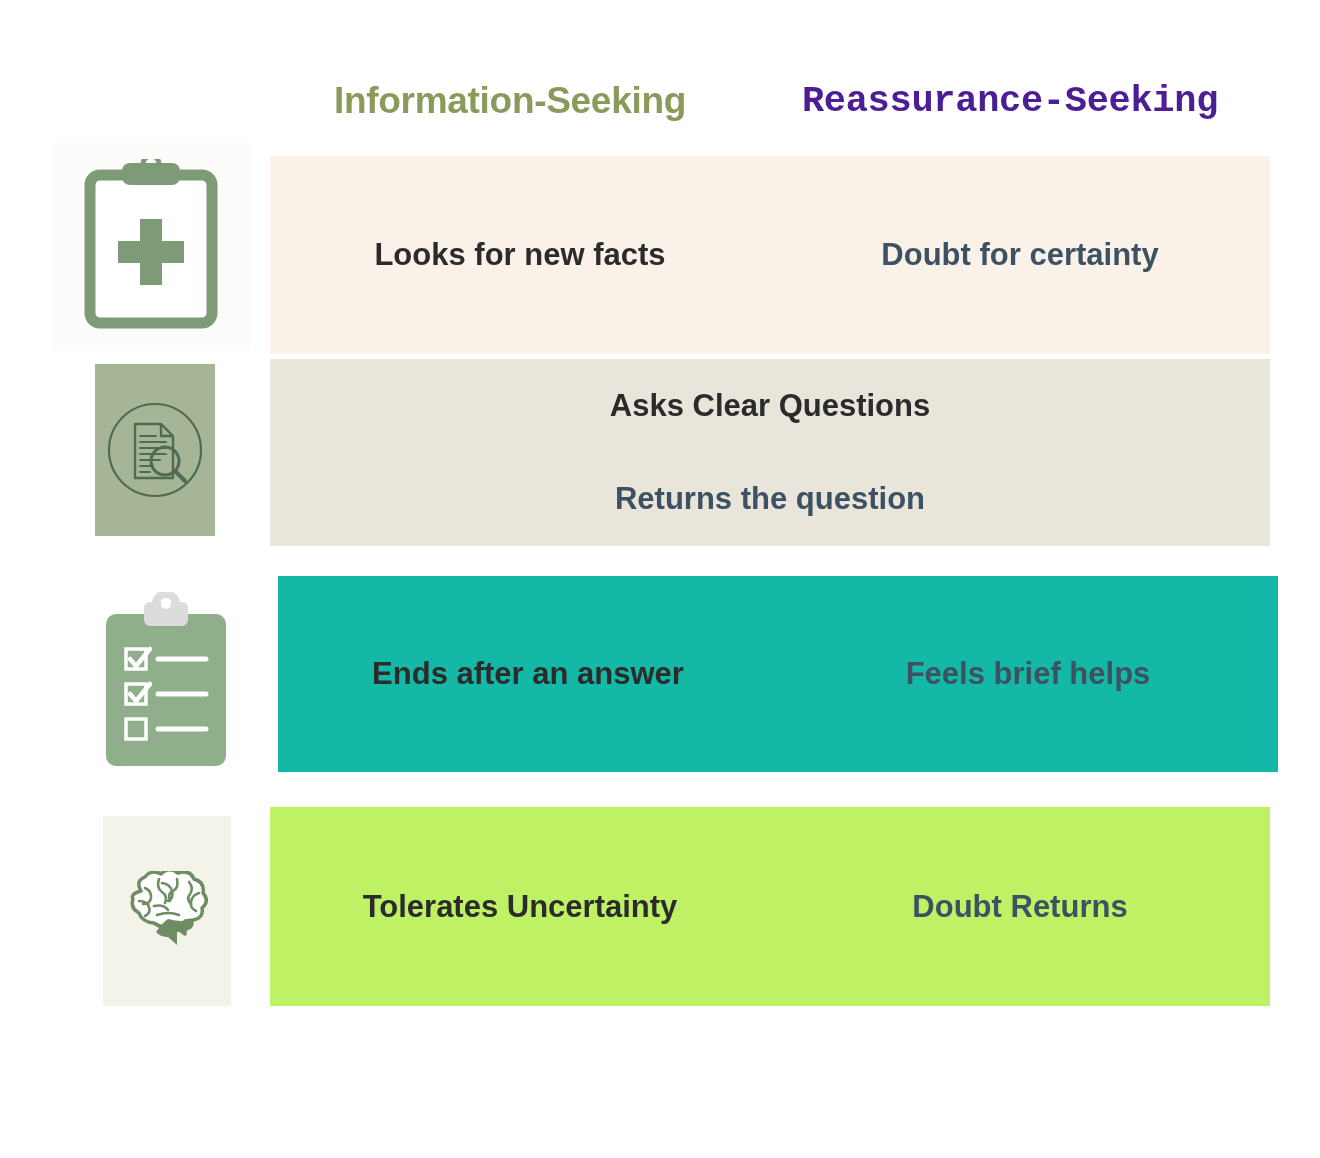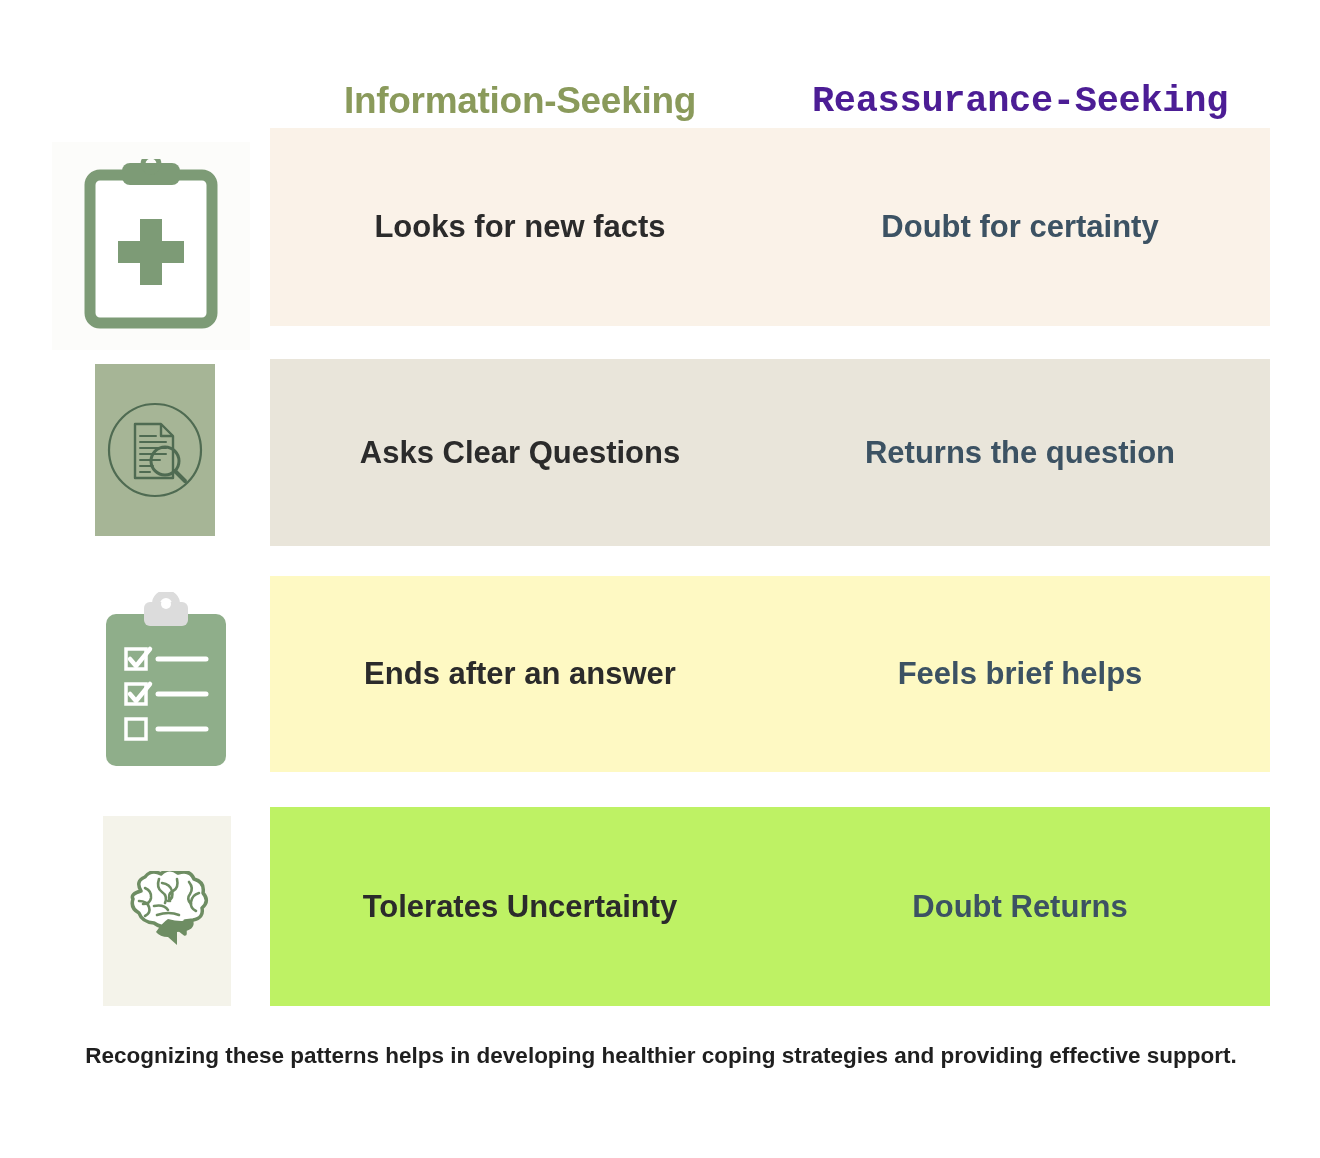--- a/index.html
+++ b/index.html
@@ -16,21 +16,21 @@
   }
 
   #infographic {
     position: absolute;
     inset: 0;
   }
 
   
   .header-row {
     position: absolute;
-    left: 270px;
+    left: 260px;
     top: 72px;
     width: 1000px;
     height: 58px;
     display: flex;
   }
   .header-cell {
     flex: 1 1 50%;
     display: flex;
     align-items: center;
     justify-content: center;
@@ -55,23 +55,23 @@
     display: flex;
     align-items: center;
     justify-content: center;
     font-size: 31px;
     font-weight: bold;
     white-space: nowrap;
   }
   .cell-left  { color: #2b2b2b; }
   .cell-right { color: #3c5263; }
 
-  .band-1 { top: 128px; height: 198px; background: #faf2e8; text-align: center; }
-  .band-2 { top: 359px; height: 187px; background: #e9e5da; }
-  .band-3 { top: 576px; height: 196px; background: #fef9c3; }
+  .band-1 { top: 156px; height: 198px; background: #faf2e8; text-align: center; }
+  .band-2 { top: 359px; height: 187px; background: #e9e5da; flex-direction: column; }
+  .band-3 { top: 576px; height: 196px; background: #14b8a6; margin-left: 8px; }
   .band-4 { top: 807px; height: 199px; background: #bef264; }
 
   
   .icon-tile {
     position: absolute;
     display: flex;
     align-items: center;
     justify-content: center;
   }
   .icon-tile svg { display: block; }
@@ -210,15 +210,14 @@
         <path d="M56 8 q2 9 -4 12 q-6 3 -3 10"></path>
         <path d="M68 11 q5 6 1 12 q-4 5 1 10"></path>
         <path d="M78 22 q-7 2 -8 9 q-1 6 5 9"></path>
         <path d="M18 30 q8 0 10 6 q2 6 -4 9"></path>
         <path d="M33 35 q10 -2 14 4"></path>
         <path d="M36 44 q12 -4 22 0"></path>
       </g>
     </svg>
   </div>
 
-  <div class="footer">Recognizing these patterns helps in developing healthier coping strategies and providing effective support.</div>
 
 </div>
 
 </body></html>

